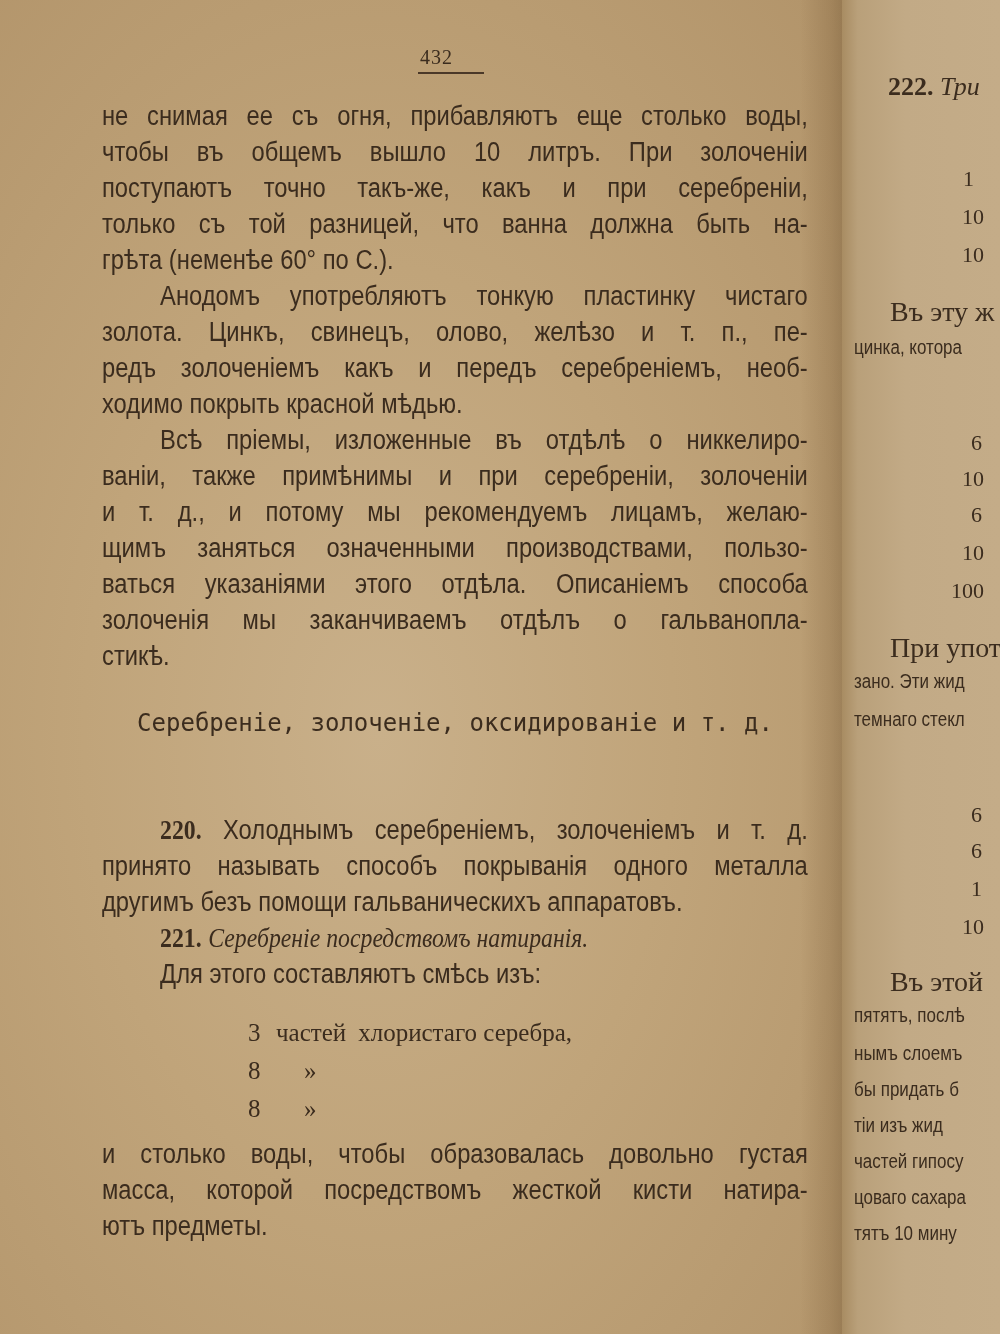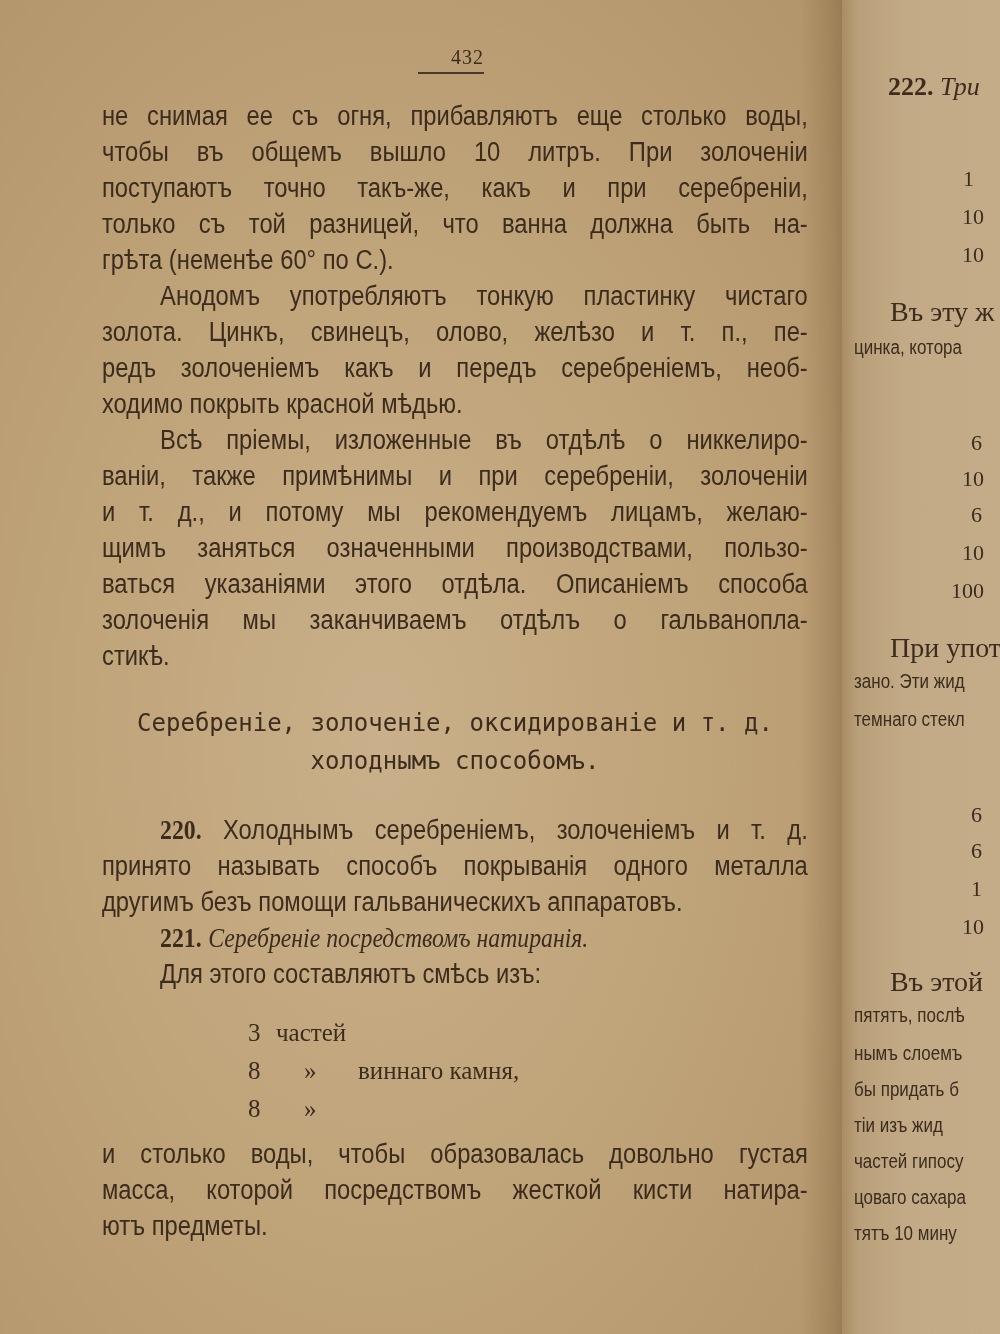--- a/index.html
+++ b/index.html
@@ -37,21 +37,21 @@
       left: 842px; top: 0;
       width: 158px; height: 1334px;
       background: linear-gradient(to right, #a88c62 0%, #b9a07a 10%, #c2aa86 40%, #c4ac88 100%);
     }
 
     
     .page-number {
       position: absolute;
       left: 420px; top: 46px;
       width: 64px;
-      text-align: right;
+      text-align: left;
       font-size: 20px;
       letter-spacing: 1px;
       color: #3b2c1e;
     }
     .page-number-rule {
       position: absolute;
       left: 418px; top: 72px;
       width: 66px; height: 2px;
       background: #4a3828;
     }
@@ -152,43 +152,42 @@
       <span class="line">ванiи, также примѣнимы и при серебренiи, золоченiи</span>
       <span class="line">и т. д., и потому мы рекомендуемъ лицамъ, желаю-</span>
       <span class="line">щимъ заняться означенными производствами, пользо-</span>
       <span class="line">ваться указанiями этого отдѣла. Описанiемъ способа</span>
       <span class="line">золоченiя мы заканчиваемъ отдѣлъ о гальванопла-</span>
       <span class="line last">стикѣ.</span>
     </div>
 
     <div class="section-title">
       <span class="line">Серебренiе, золоченiе, оксидированiе и т. д.</span>
-      <span class="line">холоднымъ способомъ.</span>
     </div>
 
     <div class="text-block" style="top:812px">
       <span class="line indent"><span class="para-num">220.</span> <span>Холоднымъ серебренiемъ, золоченiемъ и т. д.</span></span>
       <span class="line">принято называть способъ покрыванiя одного металла</span>
       <span class="line last">другимъ безъ помощи гальваническихъ аппаратовъ.</span>
     </div>
 
     <div class="text-block" style="top:920px">
       <span class="line last indent"><span class="para-num">221.</span> <span class="italic">Серебренiе посредствомъ натиранiя.</span></span>
       <span class="line last indent">Для этого составляютъ смѣсь изъ:</span>
     </div>
 
     <div class="recipe">
       <div class="recipe-row first">
         <span class="recipe-qty">3</span>
         <span class="recipe-unit">частей</span>
+        <span class="recipe-name">хлористаго серебра,</span>
       </div>
       <div class="recipe-row">
         <span class="recipe-qty">8</span>
         <span class="recipe-unit">»</span>
-        <span class="recipe-name">виннаго камня,</span>
       </div>
       <div class="recipe-row">
         <span class="recipe-qty">8</span>
         <span class="recipe-unit">»</span>
       </div>
     </div>
 
     <div class="text-block" style="top:1136px">
       <span class="line">и столько воды, чтобы образовалась довольно густая</span>
       <span class="line">масса, которой посредствомъ жесткой кисти натира-</span>

